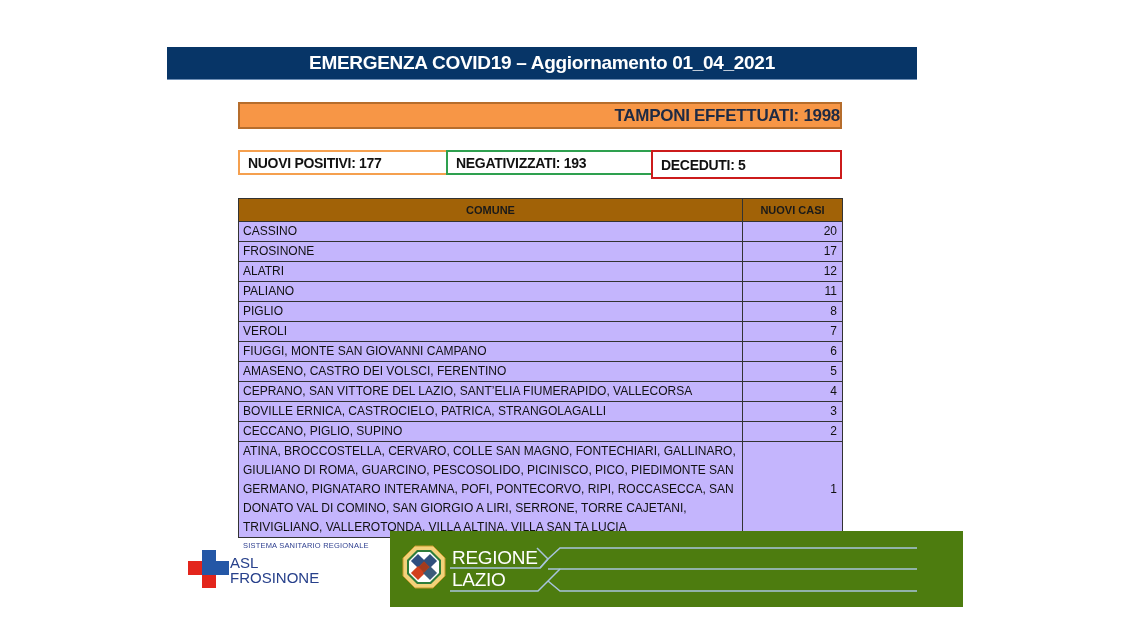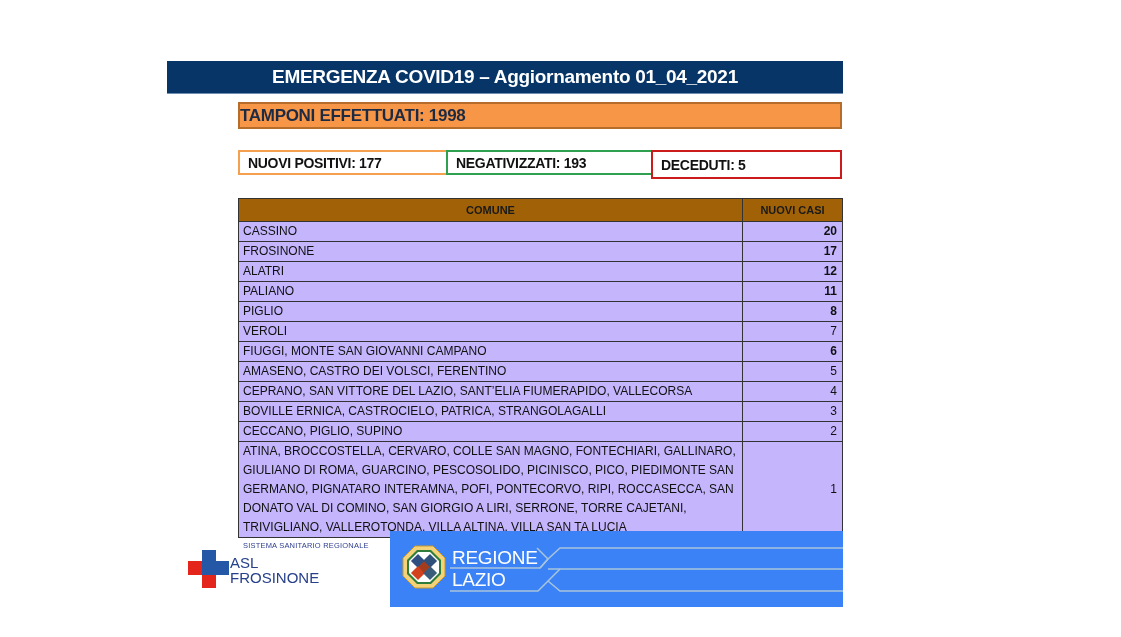--- a/index.html
+++ b/index.html
@@ -1,43 +1,43 @@
 <!DOCTYPE html>
 <html><head>
 <meta charset="utf-8">
 <style>
   html, body { margin:0; padding:0; }
   body { width:1121px; height:637px; background:#ffffff; position:relative; overflow:hidden;
          font-family:"Liberation Sans", "DejaVu Sans", sans-serif; color:#111; }
-  .header-bar { position:absolute; left:167px; top:61px; width:676px; height:33px; background:#073567;
+  .header-bar { position:absolute; left:167px; top:47px; width:750px; height:33px; background:#073567;
          color:#fff; font-size:19px; font-weight:bold; display:flex; align-items:center; justify-content:center;
          letter-spacing:-0.3px; border-bottom:1px solid #6f8fb5; box-sizing:border-box; }
   .tamponi { position:absolute; left:238px; top:102px; width:604px; height:27px; background:#f79646;
          border:2px solid #b66d2c; box-sizing:border-box; color:#1d2a44; font-weight:bold; font-size:17px;
-         display:flex; align-items:center; justify-content:flex-start; letter-spacing:-0.3px; }
+         display:flex; align-items:center; justify-content:flex-end; letter-spacing:-0.3px; }
   .stat { position:absolute; top:150px; height:25px; box-sizing:border-box; background:#fff;
          font-weight:bold; font-size:14px; display:flex; align-items:center; padding-left:8px; letter-spacing:-0.3px; }
   .stat.pos { left:238px; width:222px; border:2px solid #f5a04f; }
   .stat.neg { left:446px; width:223px; border:2px solid #2ea04f; }
   .stat.dec { left:651px; width:191px; height:29px; border:2px solid #cc1b1b; }
   table.cases { position:absolute; left:238px; top:198px; width:604px; border-collapse:collapse;
          font-size:12px; table-layout:fixed; }
   table.cases th { background:#a16207; height:22px; font-size:11px; font-weight:bold; color:#1a1a1a;
          border:1px solid #333; padding:0; }
   table.cases td { background:#c4b5fd; border:1px solid #333; height:18px; padding:0 4px; line-height:19px;
          color:#111; }
   table.cases td.num { text-align:right; padding-right:5px; }
-  table.cases td.num.bold { font-weight:bold; }
+  table.cases td.num.bold { font-weight:normal; }
   table.cases col.c1 { width:504px; }
   table.cases col.c2 { width:100px; }
   .asl-sub { position:absolute; left:243px; top:541px; font-size:7.5px; color:#2e3f8f; letter-spacing:0.2px; }
   .asl-name { position:absolute; left:230px; top:555px; font-size:15px; color:#27408b; line-height:15px; }
   .cross-h { position:absolute; left:188px; top:561px; width:41px; height:14px; }
   .cross-v { position:absolute; left:202px; top:550px; width:14px; height:38px; }
-  .lazio { position:absolute; left:390px; top:531px; width:453px; height:76px; background:#3b82f6; overflow:hidden; }
+  .lazio { position:absolute; left:390px; top:531px; width:573px; height:76px; background:#4d7c0f; overflow:hidden; }
   .lazio .txt { position:absolute; left:62px; color:#fff; font-size:19px; letter-spacing:-0.3px; line-height:20px; }
 </style>
 </head>
 <body>
 
 <div class="header-bar">
   <span>EMERGENZA COVID19 – Aggiornamento 01_04_2021</span>
 </div>
 
 <div class="tamponi">

